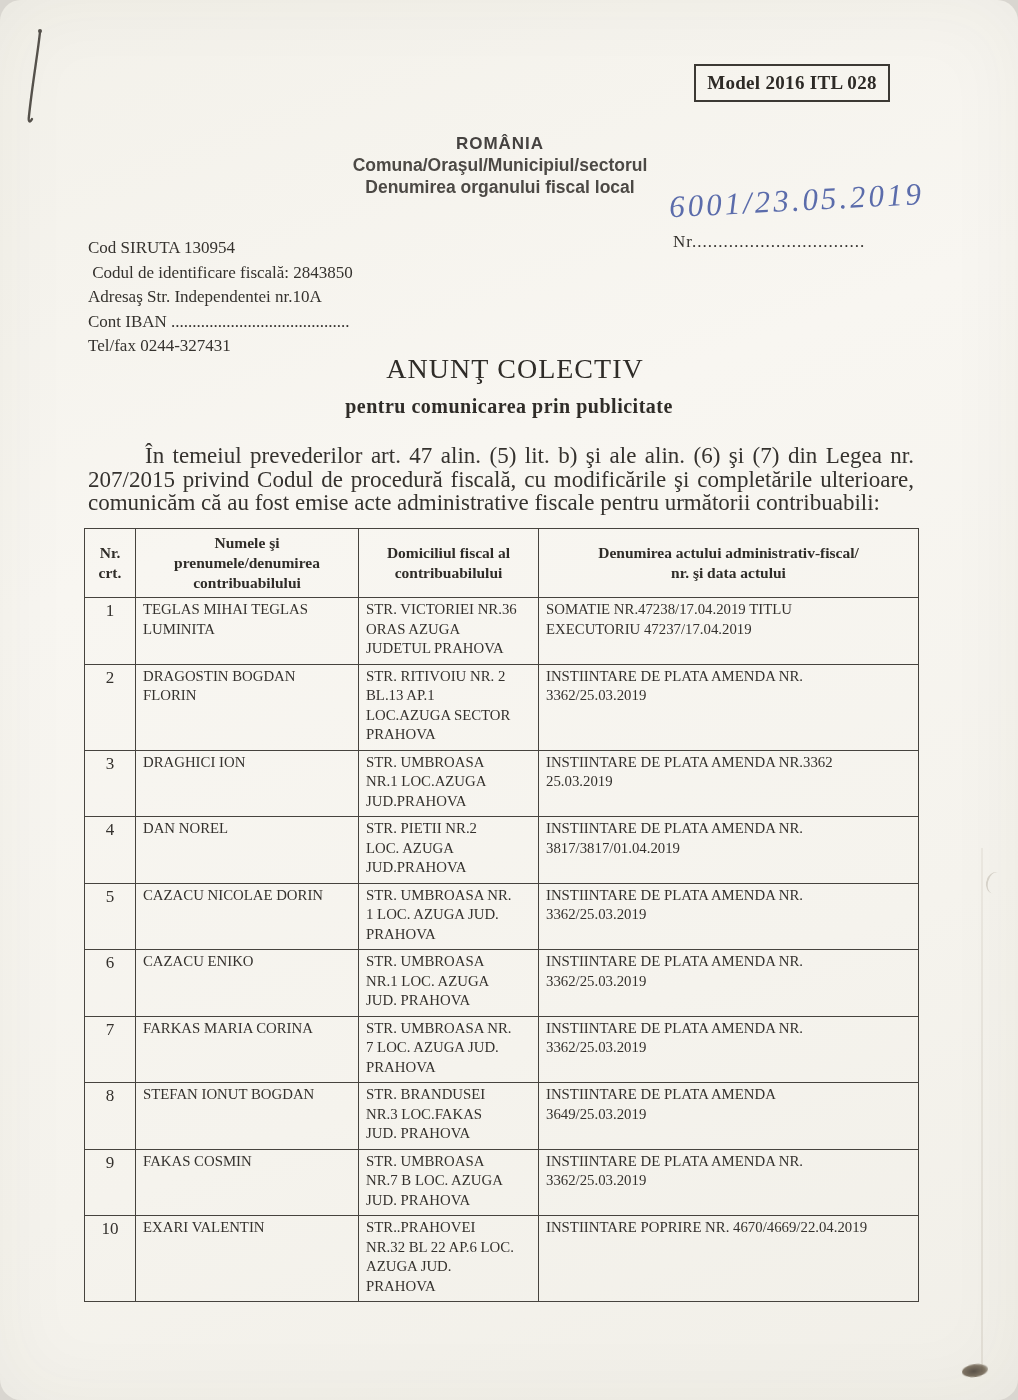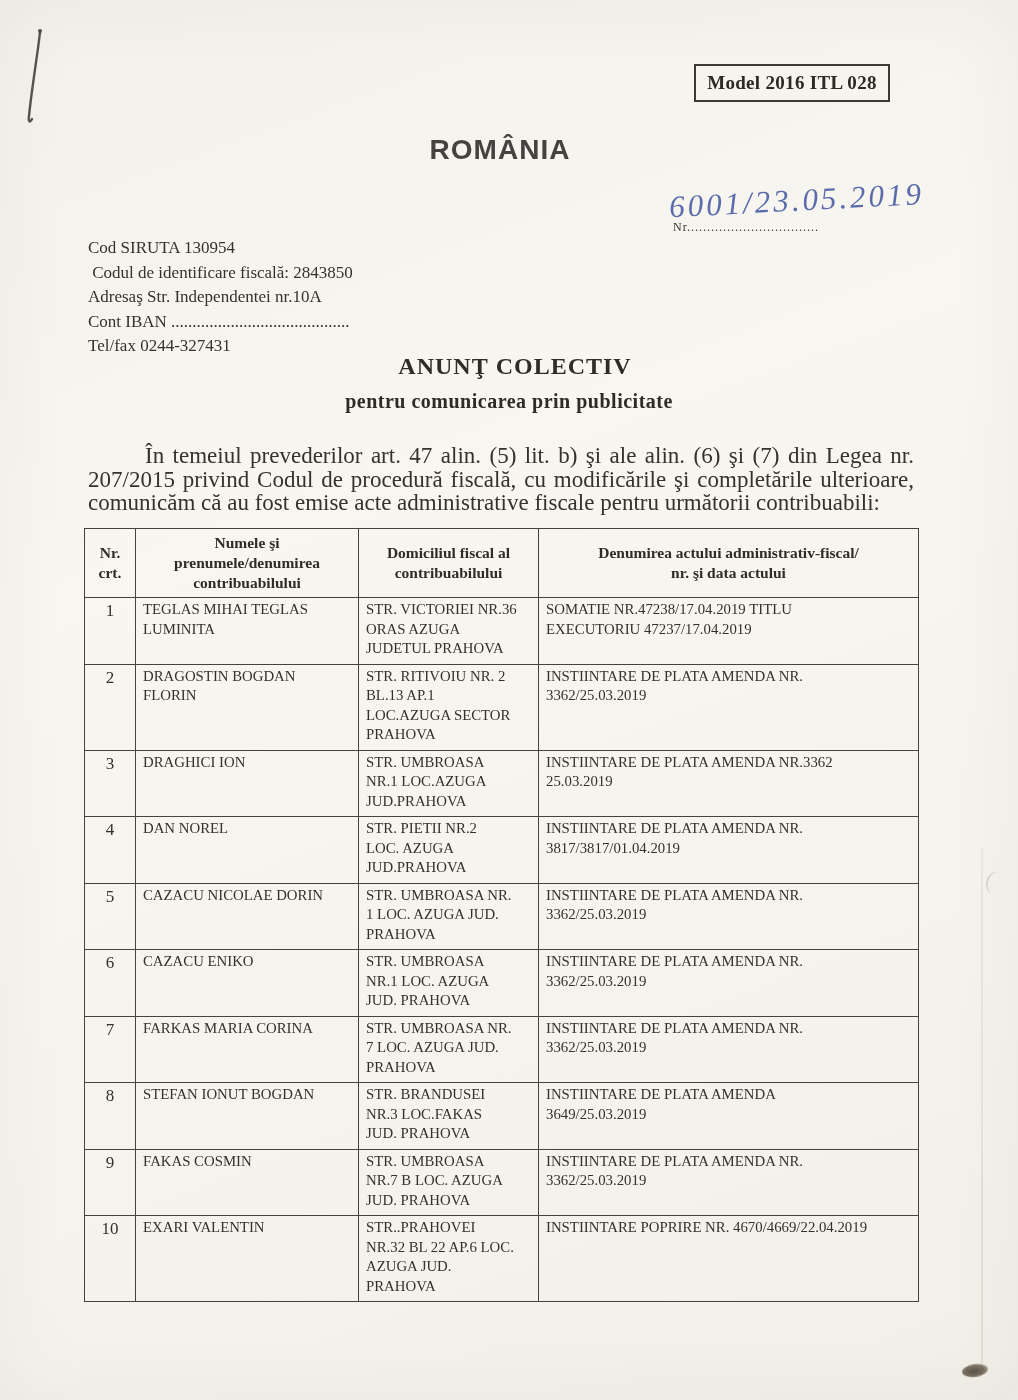--- a/index.html
+++ b/index.html
@@ -1,45 +1,45 @@
 <!DOCTYPE html>
 <html><head>
 <meta charset="utf-8">
 <style>
   html,body { margin:0; padding:0; background:#d9d6d0; }
   .page {
     position:relative; width:1018px; height:1400px; margin:0 auto;
     background:linear-gradient(160deg,#f3f1ea 0%, #f8f6f1 35%, #f5f3ed 70%, #f1efe8 100%);
     box-shadow:inset 0 0 80px rgba(60,55,45,0.05);
     font-family:"Liberation Serif", serif;
-    color:#3a3733; overflow:hidden;
+    color:#3a3733; overflow:hidden;border-radius:21px;
   }
   
   .pen-stroke { position:absolute; left:18px; top:24px; }
   
   .model-box {
     position:absolute; left:694px; top:64px; width:196px; box-sizing:border-box;
     border:2px solid #3c3934; padding:6px 10px; text-align:center;
     font-weight:bold; font-size:19px; color:#2d2a26; letter-spacing:0.3px;
   }
   .header-center { position:absolute; left:0; top:134px; width:1000px; text-align:center;
     font-family:"Liberation Sans", sans-serif; color:#4a4742; }
-  .country { font-size:28px; font-weight:bold; letter-spacing:1px; color:#454240; }
+  .country { font-size:17px; font-weight:bold; letter-spacing:1px; color:#454240; }
   .subhead { font-size:17.5px; font-weight:bold; line-height:22px; color:#4c4945; }
   .issuer { position:absolute; left:88px; top:220px; font-size:17px; line-height:24.5px; color:#35322e;margin-top:16px; }
   .issuer div { white-space:pre; }
   .nr-area { position:absolute; left:655px; top:180px; width:300px; }
   .handwriting {
     position:absolute; left:14px; top:2px; width:280px;
     font-style:italic; font-size:31px; color:#5b6cab;
     transform:rotate(-3deg); letter-spacing:3px; white-space:nowrap;
   }
-  .nr-label { position:absolute; left:18px; top:40px; font-size:12px; color:#35322e; letter-spacing:1px; }
+  .nr-label { position:absolute; left:18px; top:52px; font-size:17px; color:#35322e; letter-spacing:1px; }
   .title-block { position:absolute; left:0; top:353px; width:1018px; text-align:center; color:#2f2c28; }
-  .title-main { font-size:24px; font-weight:bold; letter-spacing:1px;padding-left:12px; }
+  .title-main { font-size:28px; font-weight:normal; letter-spacing:1px;padding-left:12px; }
   .title-sub { font-size:20px; font-weight:bold; margin-top:10px; letter-spacing:0.5px; }
   .intro {
     position:absolute; left:88px; top:444px; width:826px;
     font-size:23px; line-height:23.5px; text-align:justify; text-indent:57px; color:#35322e;
   }
   table.doc-table {
     position:absolute; left:84px; top:528px; width:834px;
     border-collapse:collapse; table-layout:fixed;
   }
   .doc-table td, .doc-table th { border:1.6px solid #46433e; box-sizing:border-box; }
@@ -68,20 +68,22 @@
     <path d="M22,8 C20,28 14,62 11,92 C10,98 12,99 14,95" fill="none" stroke="#55514b" stroke-width="2.4" stroke-linecap="round"></path>
     <circle cx="22" cy="7" r="2" fill="#55514b"></circle>
   </svg>
 
   <div class="model-box">
     <span>Model 2016 ITL 028</span>
   </div>
 
   <div class="header-center">
     <div class="country">ROMÂNIA</div>
+    <div class="subhead">Comuna/Oraşul/Municipiul/sectorul</div>
+    <div class="subhead">Denumirea organului fiscal local</div>
   </div>
 
   <div class="issuer">
     <div>Cod SIRUTA 130954</div>
     <div> Codul de identificare fiscală: 2843850</div>
     <div>Adresaş Str. Independentei nr.10A</div>
     <div>Cont IBAN ..........................................</div>
     <div>Tel/fax 0244-327431</div>
   </div>
 

